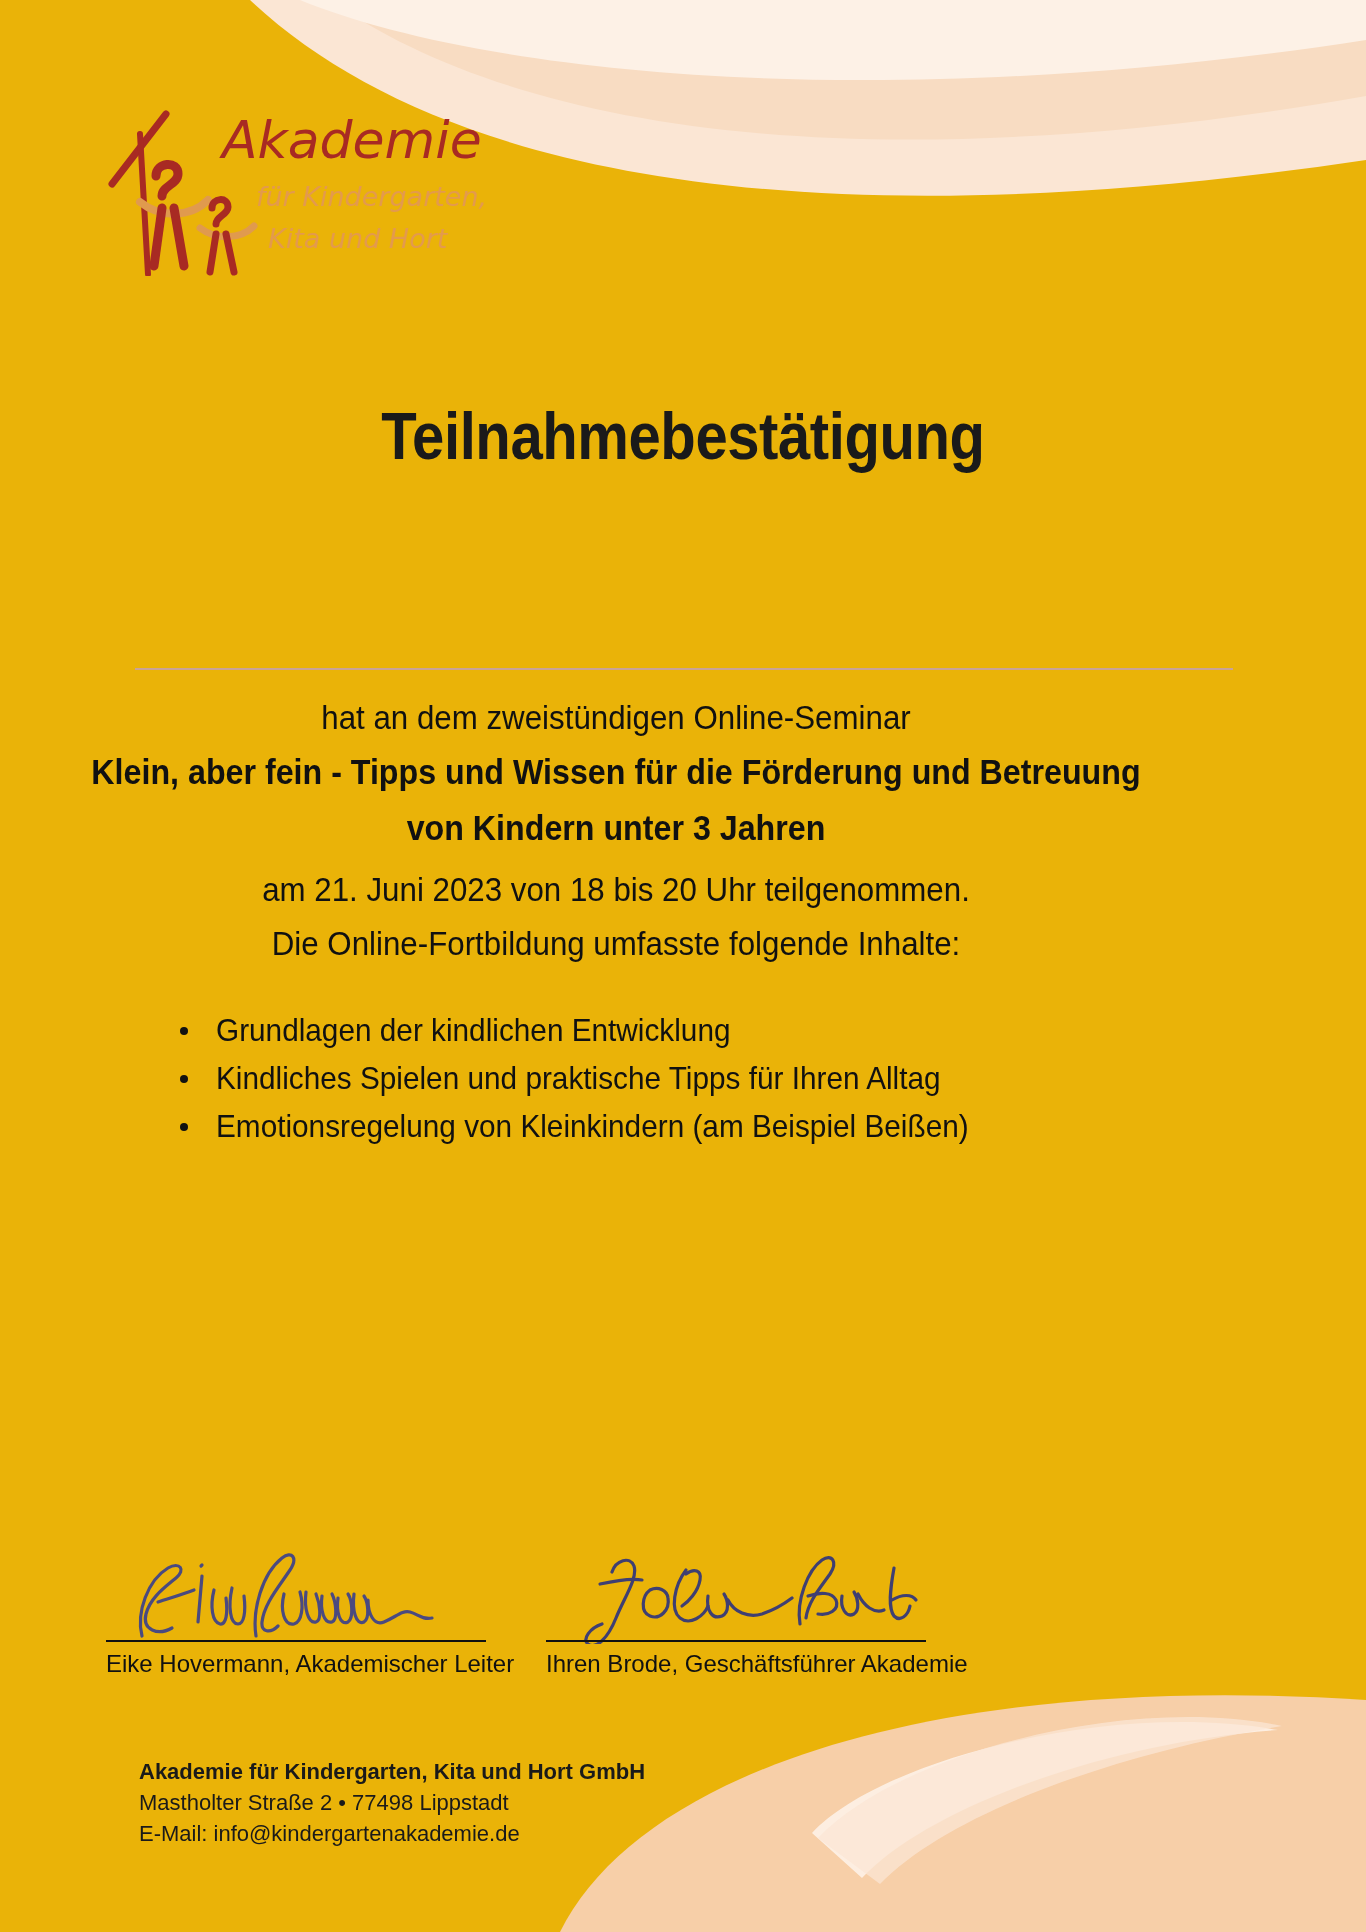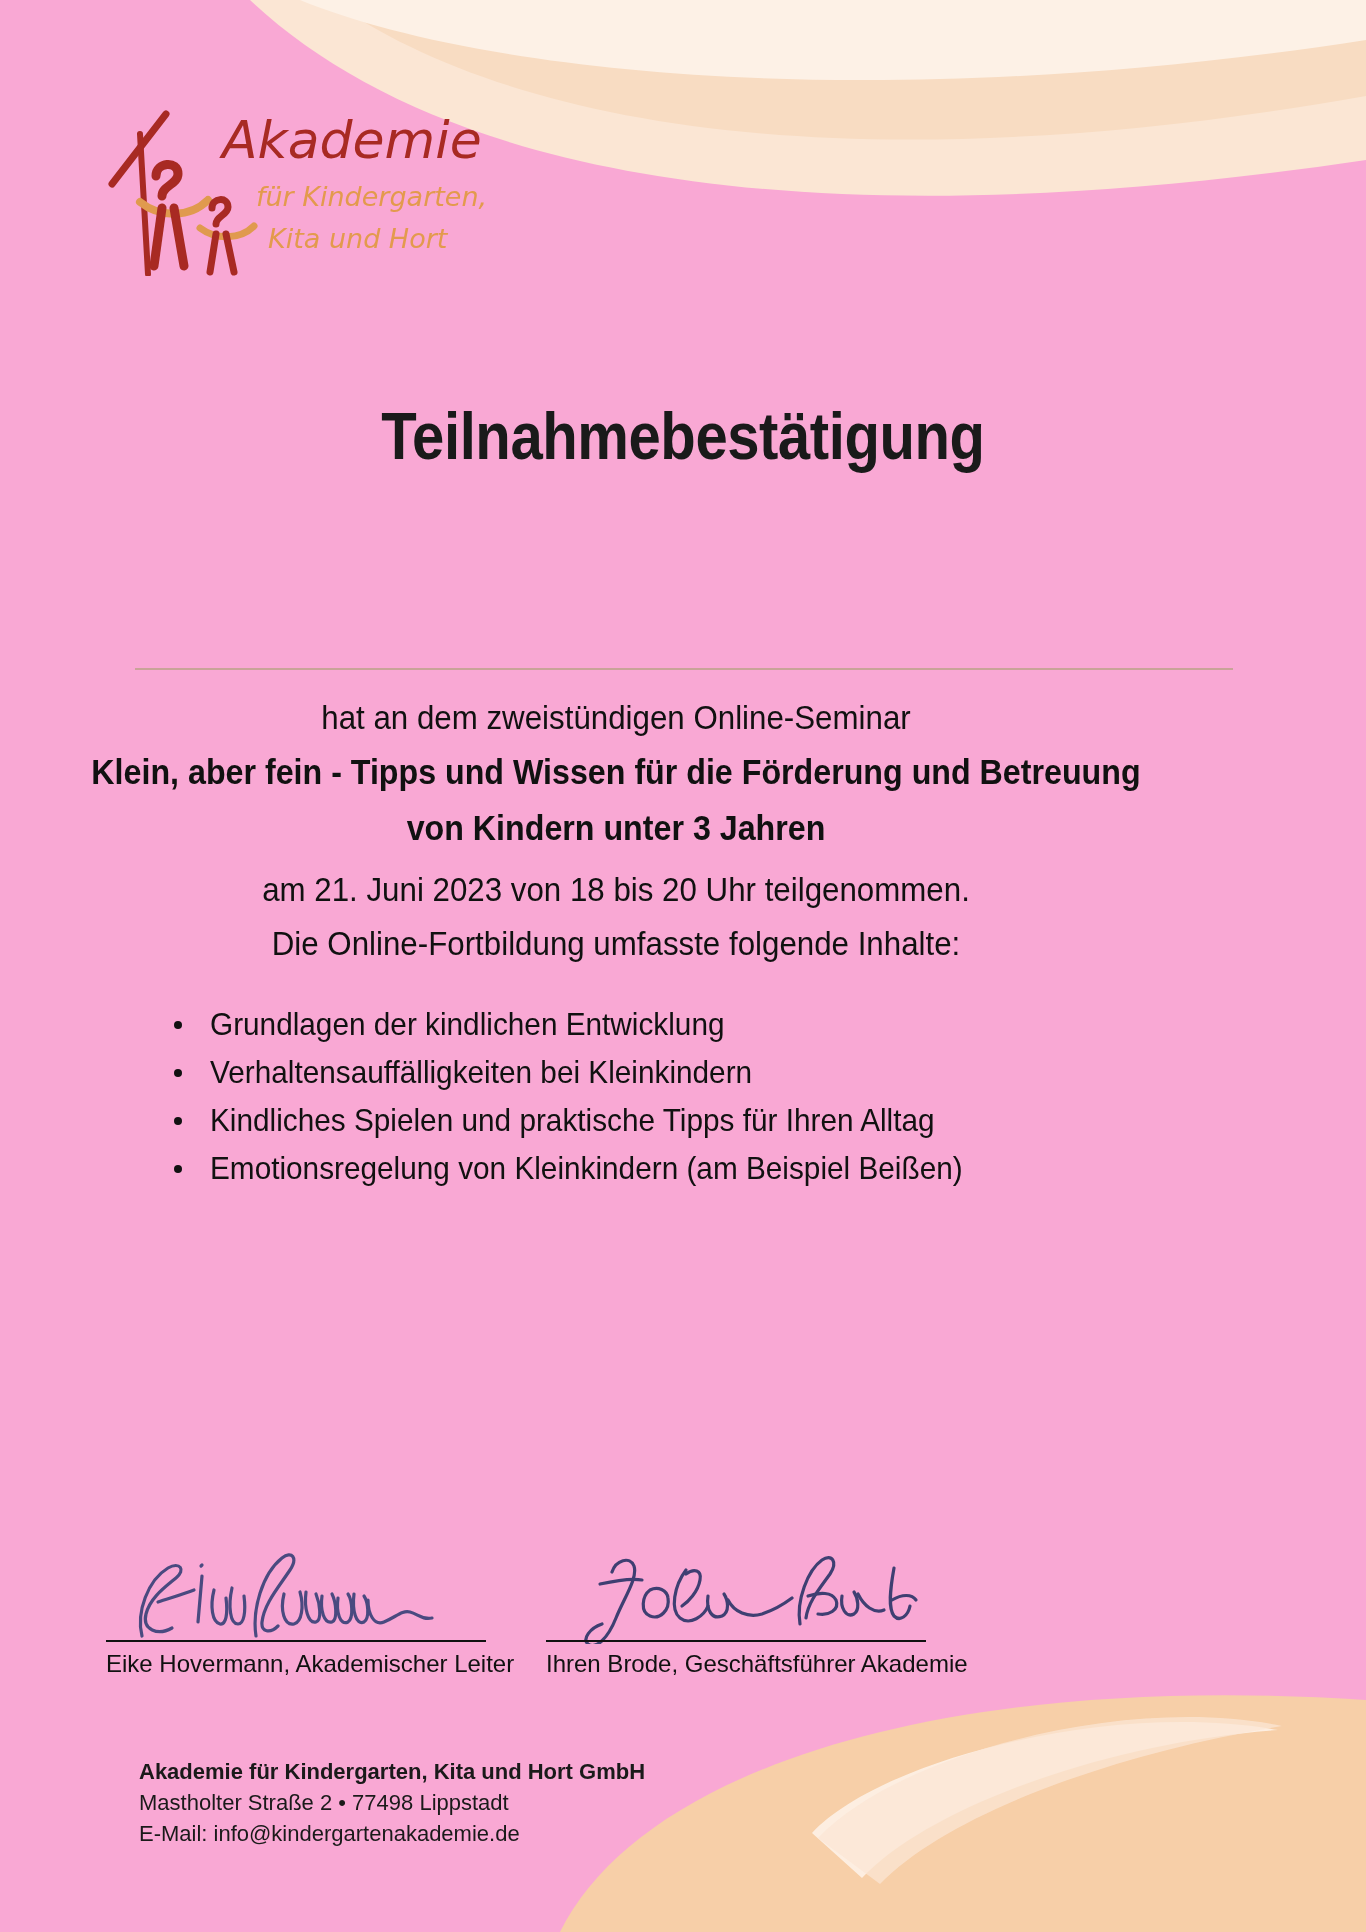--- a/index.html
+++ b/index.html
@@ -7,21 +7,21 @@
     padding: 0;
     background: #ffffff;
   }
   body {
     font-family: "Liberation Sans", sans-serif;
   }
   .page {
     position: relative;
     width: 1366px;
     height: 1932px;
-    background: #f9a8d4;
+    background: #eab308;
     overflow: hidden;
   }
 
   
   .deco-layer {
     position: absolute;
     inset: 0;
     pointer-events: none;
   }
   .deco-layer svg { display: block; width: 1366px; height: 1932px; }
@@ -82,21 +82,21 @@
     line-height: 56px;
   }
   .spacer-sm { height: 6px; }
 
   
   .bullets {
     position: absolute;
     left: 160px;
     top: 990px;
     width: 1000px;
-    margin: 10px;
+    margin: 16px;
     padding: 0;
     list-style: none;
     color: #111111;
   }
   .bullets li {
     position: relative;
     font-family: "Liberation Sans Narrow", "Liberation Sans", sans-serif;
     font-size: 32px;
     line-height: 48px;
     padding-left: 40px;
@@ -227,24 +227,20 @@
     <div class="body-line strong">von Kindern unter 3 Jahren</div>
     <div class="spacer-sm"></div>
     <div class="body-line">am 21. Juni 2023 von 18 bis 20 Uhr teilgenommen.</div>
     <div class="body-line">Die Online-Fortbildung umfasste folgende Inhalte:</div>
   </div>
 
   <ul class="bullets">
     <li>
       <span class="dot"></span>
       <span class="txt">Grundlagen der kindlichen Entwicklung</span>
-    </li>
-    <li>
-      <span class="dot"></span>
-      <span class="txt">Verhaltensauffälligkeiten bei Kleinkindern</span>
     </li>
     <li>
       <span class="dot"></span>
       <span class="txt">Kindliches Spielen und praktische Tipps für Ihren Alltag</span>
     </li>
     <li>
       <span class="dot"></span>
       <span class="txt">Emotionsregelung von Kleinkindern (am Beispiel Beißen)</span>
     </li>
   </ul>

